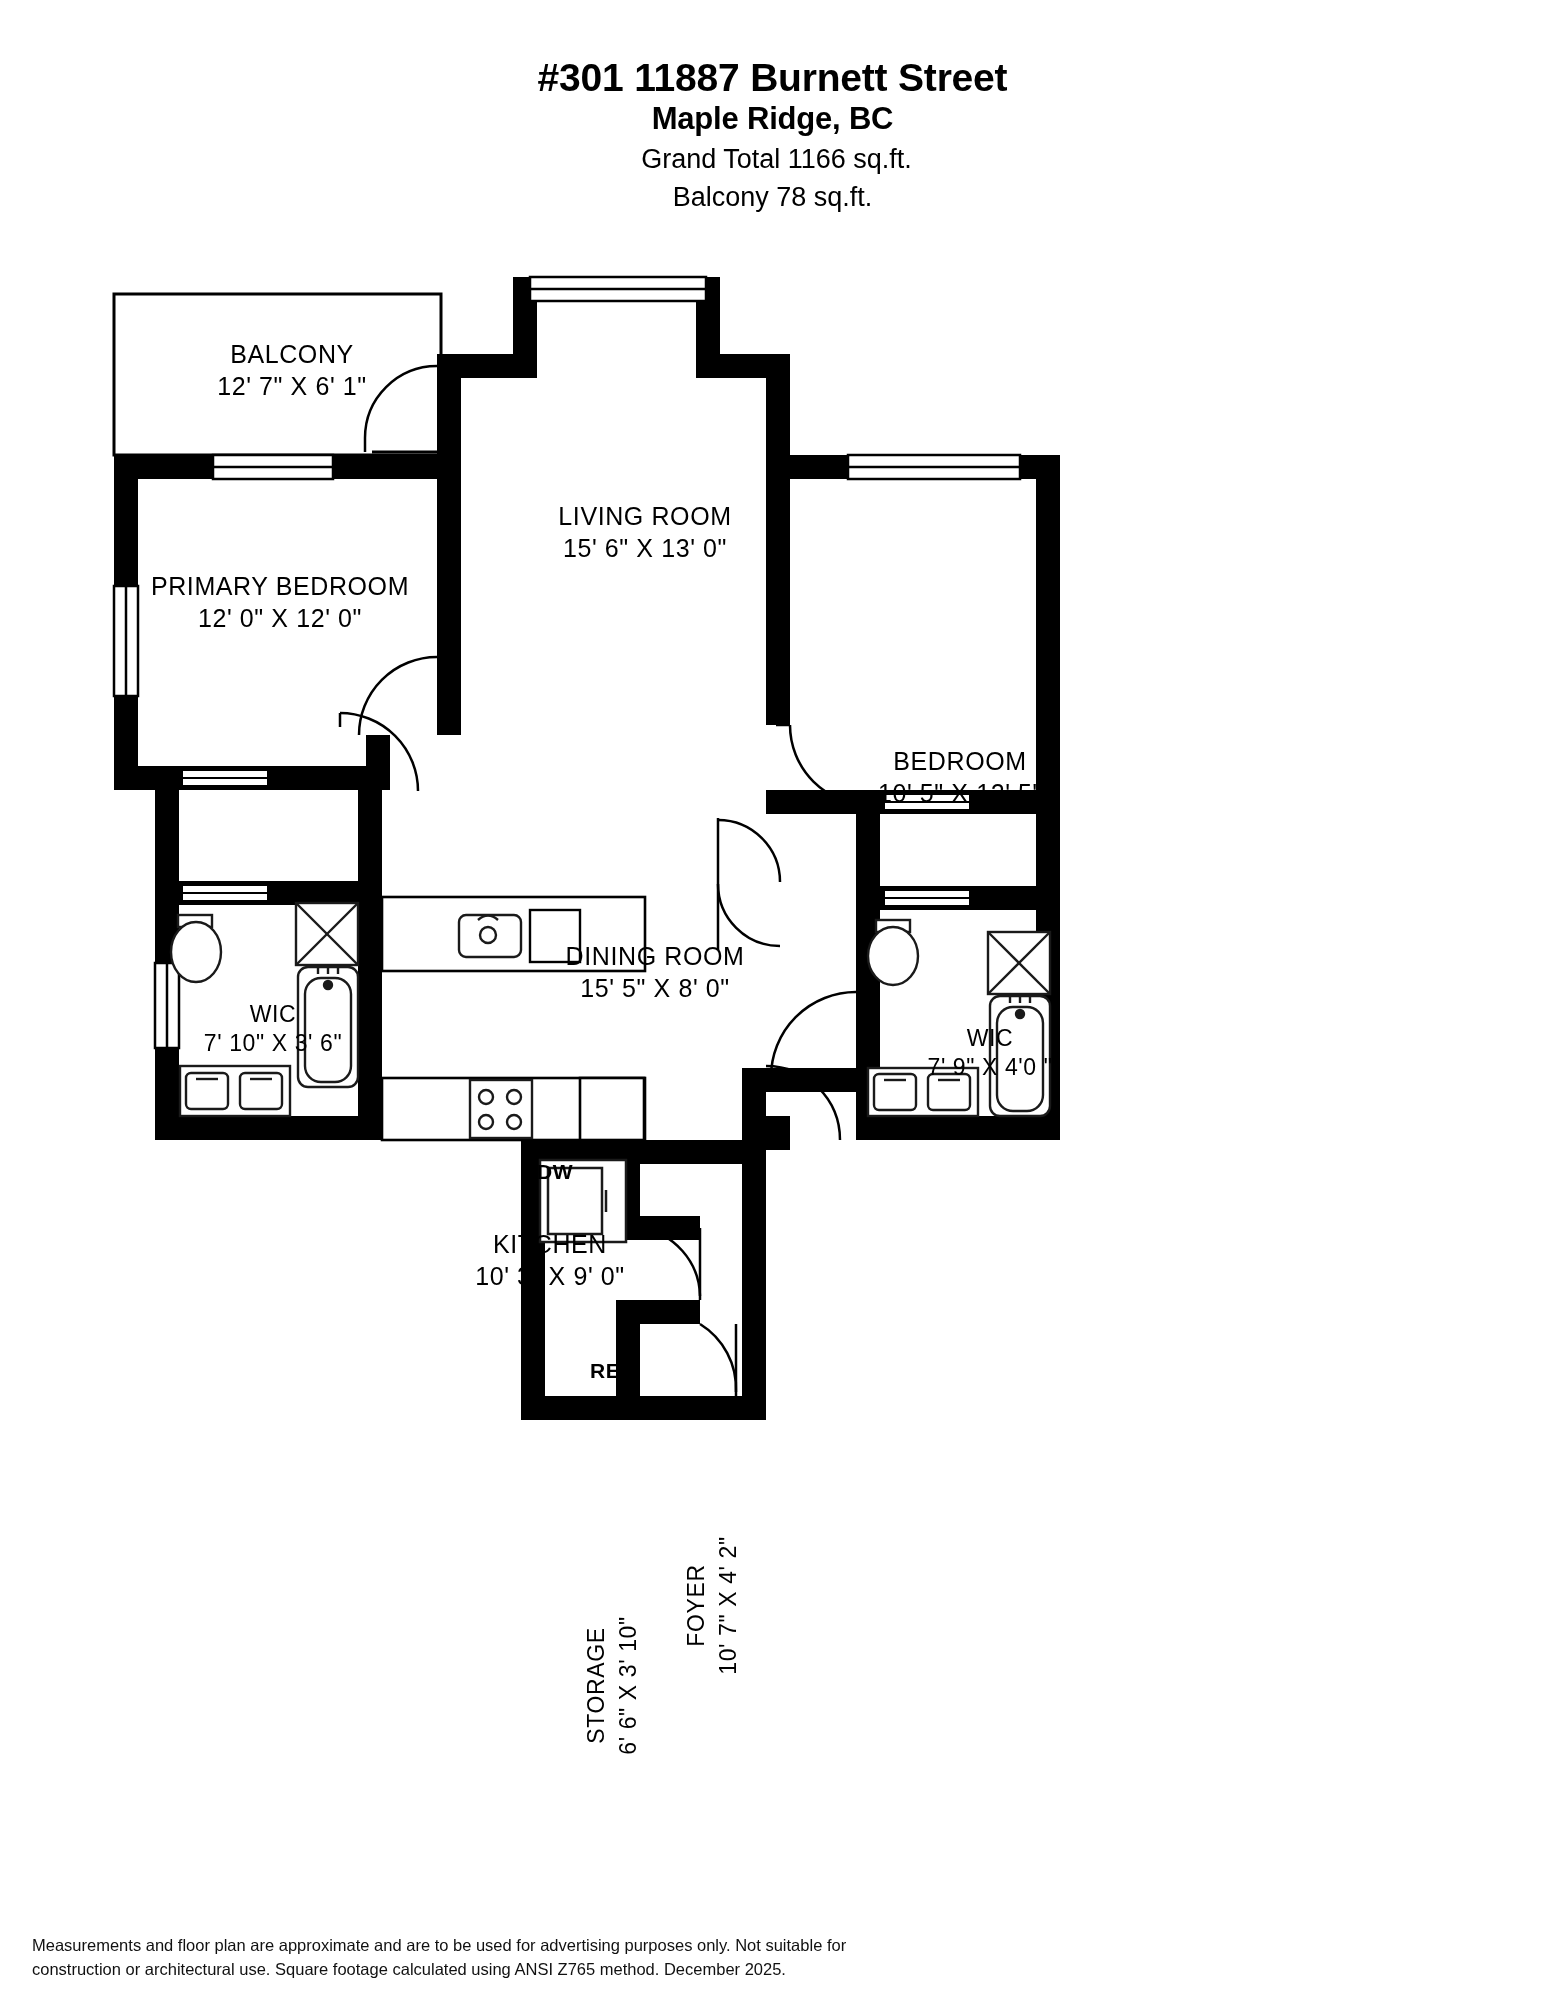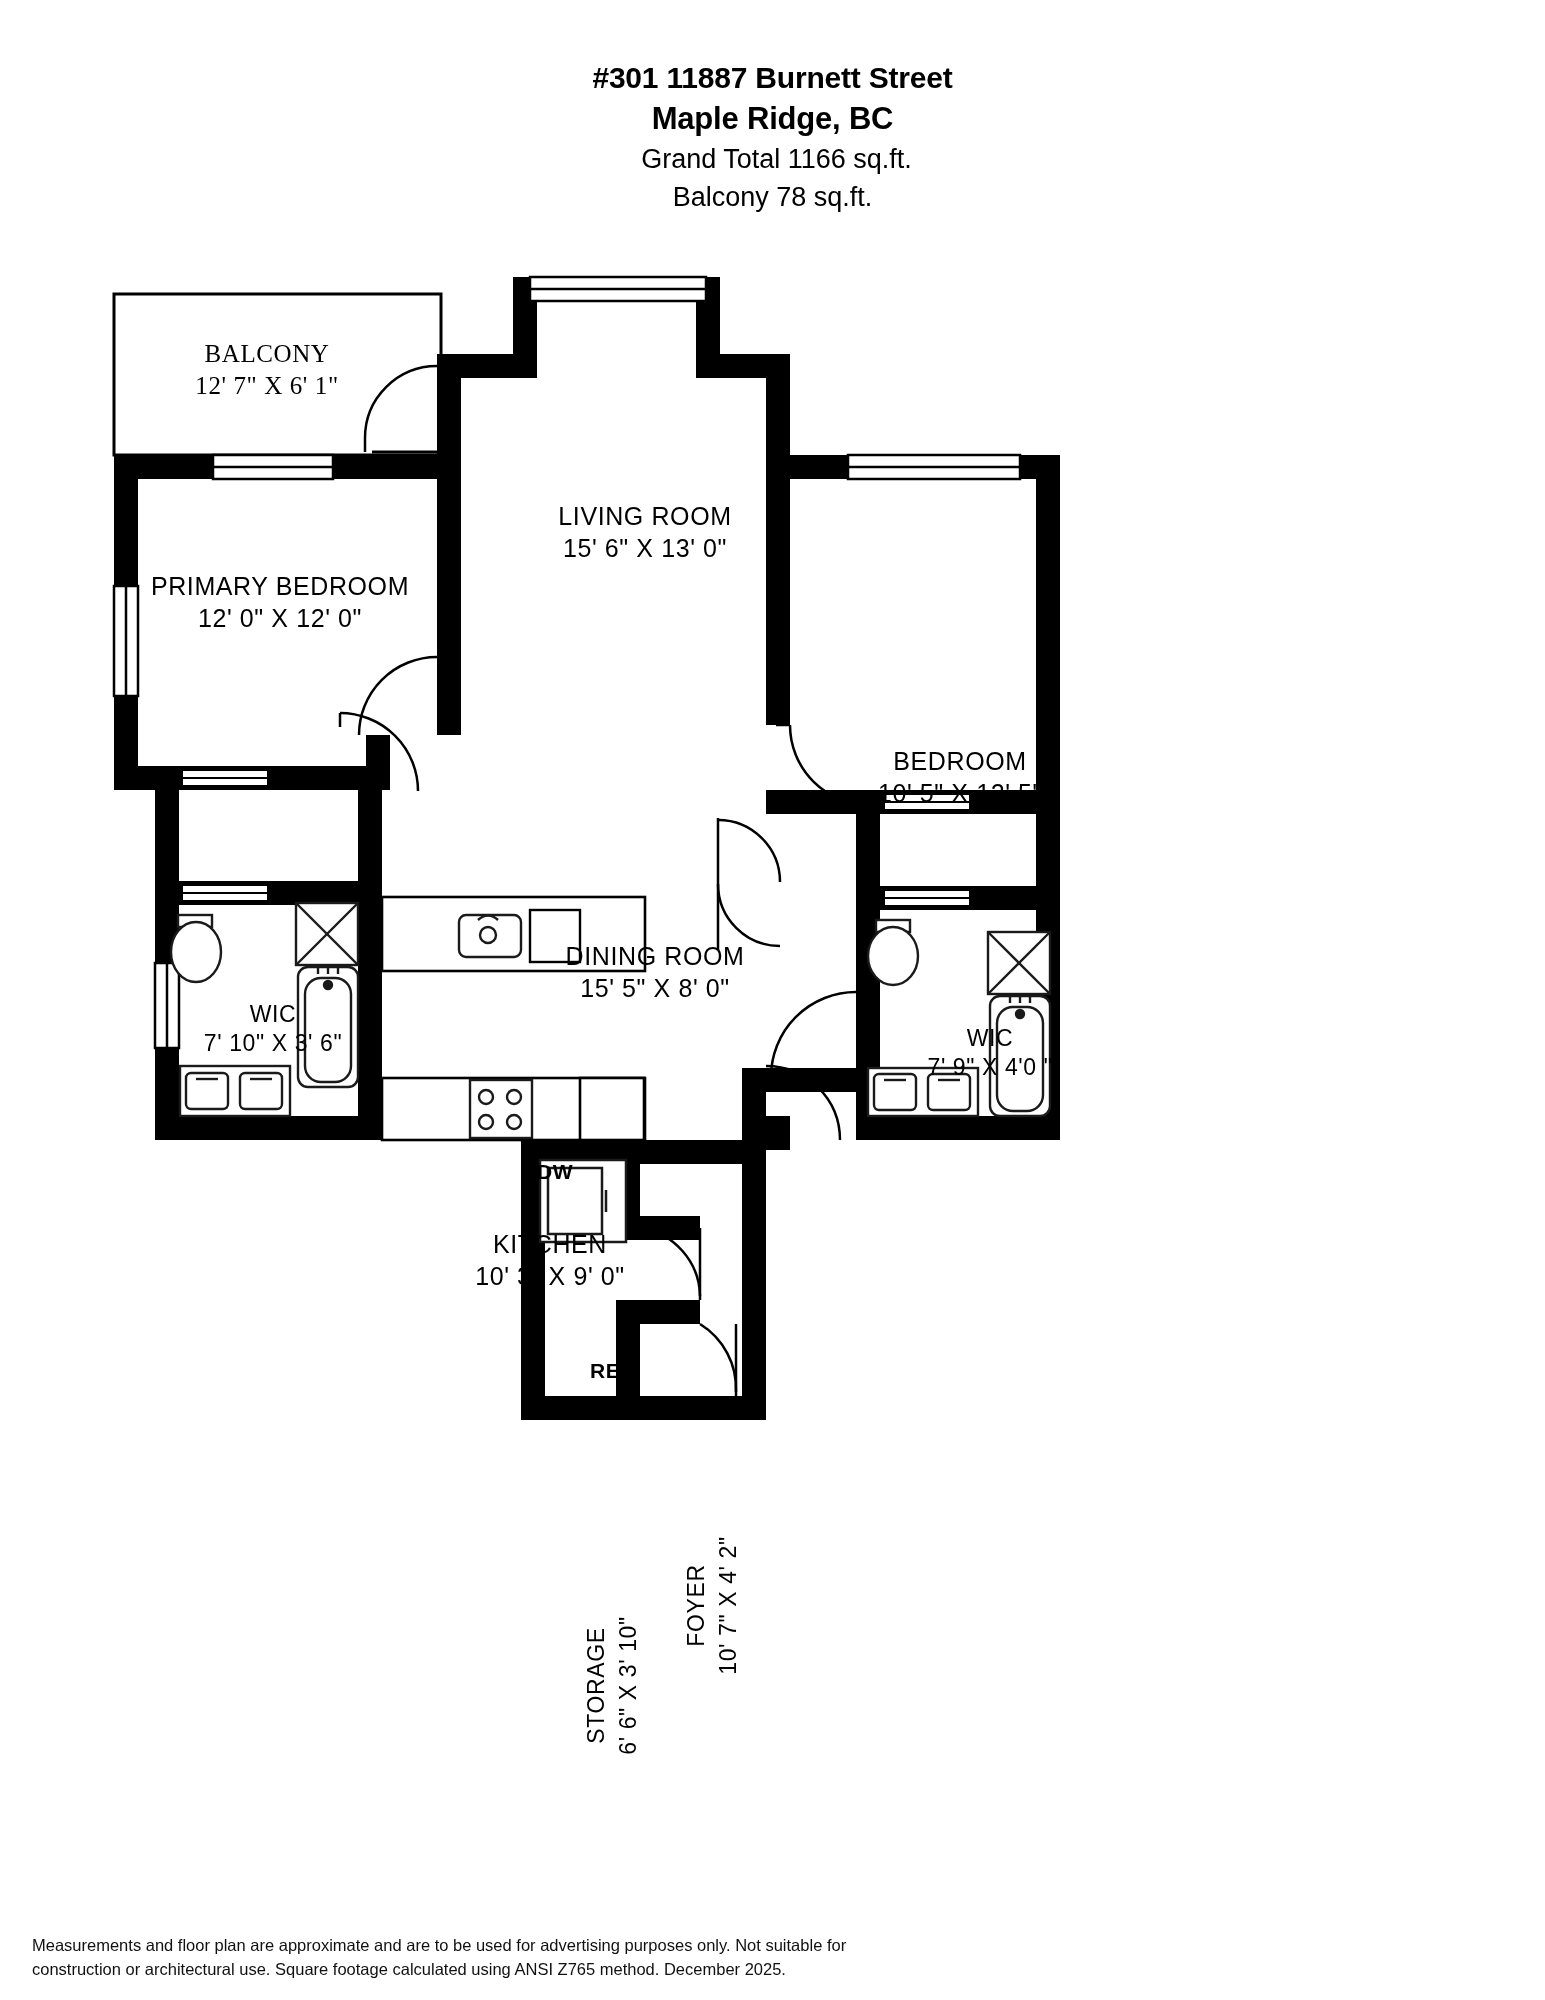--- a/index.html
+++ b/index.html
@@ -18,21 +18,21 @@
 
   
   #header {
     position: absolute;
     top: 58px;
     left: 0;
     width: 1545px;
     text-align: center;
   }
   #header .addr1 {
-    font-size: 30px;
+    font-size: 39px;
     font-weight: bold;
     letter-spacing: -0.2px;
     line-height: 40px;
   }
   #header .addr2 {
     font-size: 31px;
     font-weight: bold;
     letter-spacing: -0.2px;
     line-height: 42px;
   }
@@ -324,21 +324,21 @@
   </g>
 
   <g fill="none" stroke="#1a1a1a" stroke-width="2.5">
     <rect x="540" y="1160" width="86" height="82" fill="#fff"></rect>
     <rect x="548" y="1168" width="54" height="66" fill="#fff"></rect>
     <line x1="606" y1="1190" x2="606" y2="1212"></line>
   </g>
 
 </svg>
 
-<div class="room-label" style="left:147px; top:338px; width:240px;font-family:Liberation Serif, serif;">
+<div class="room-label" style="left:172px; top:338px; width:240px;">
   <div class="nm">BALCONY</div>
   <div class="dm">12' 7" X 6' 1"</div>
 </div>
 
 <div class="room-label" style="left:120px; top:570px; width:320px;">
   <div class="nm">PRIMARY BEDROOM</div>
   <div class="dm">12' 0" X 12' 0"</div>
 </div>
 
 <div class="room-label" style="left:515px; top:500px; width:260px;">

